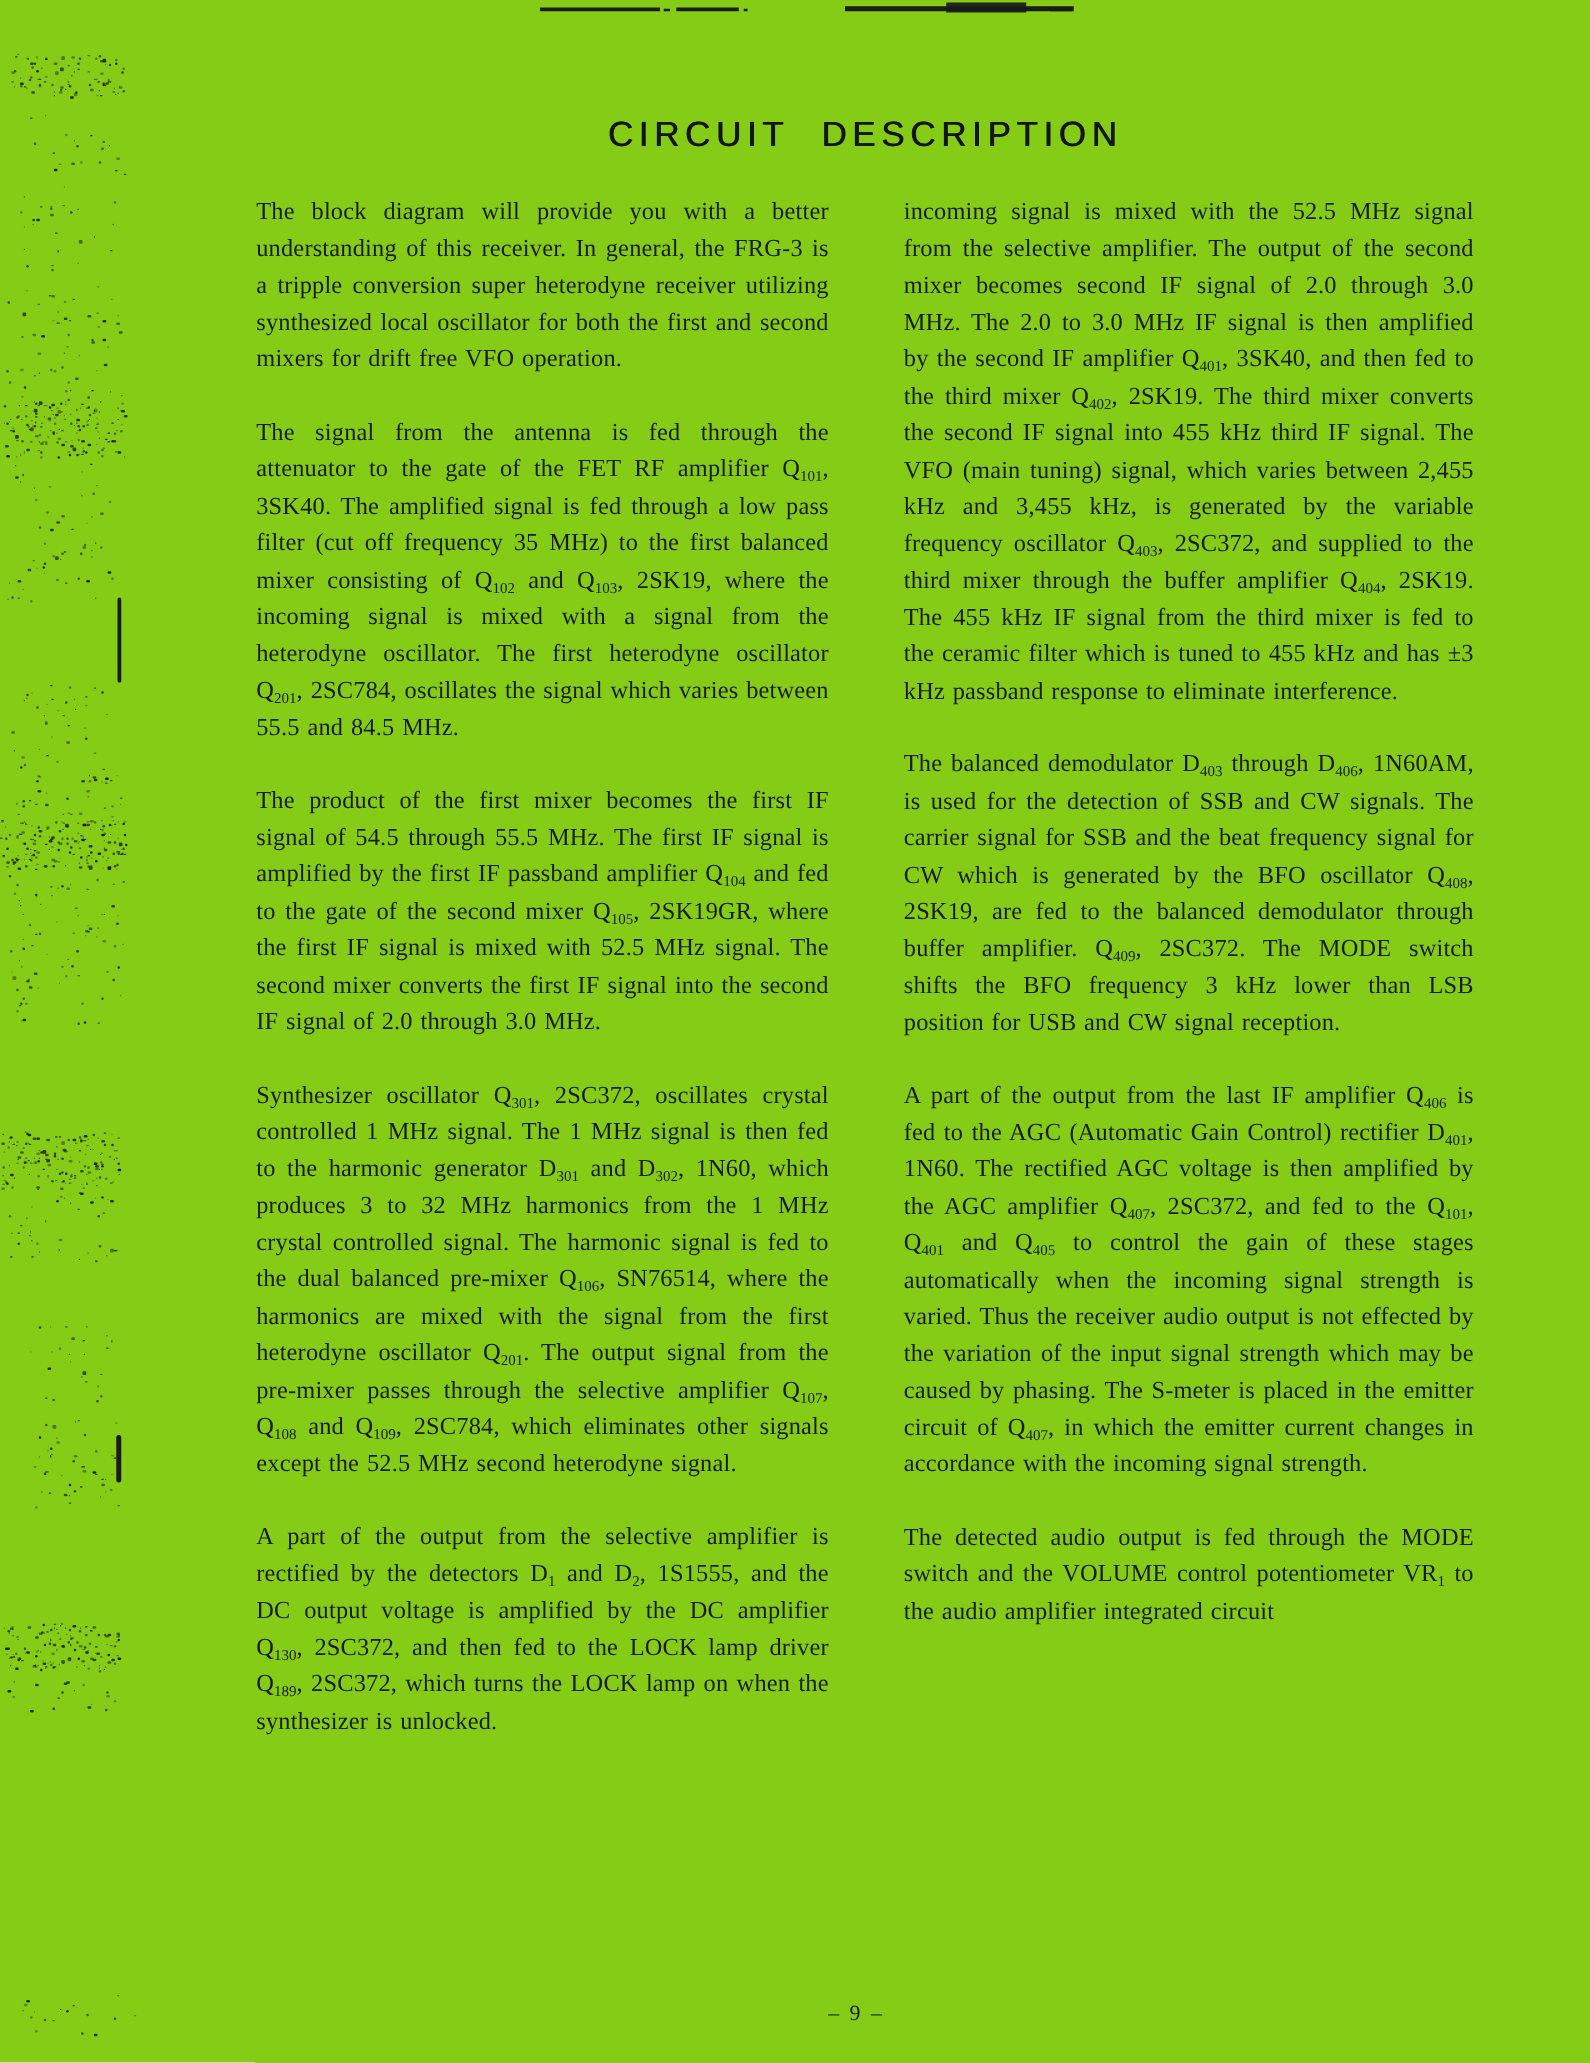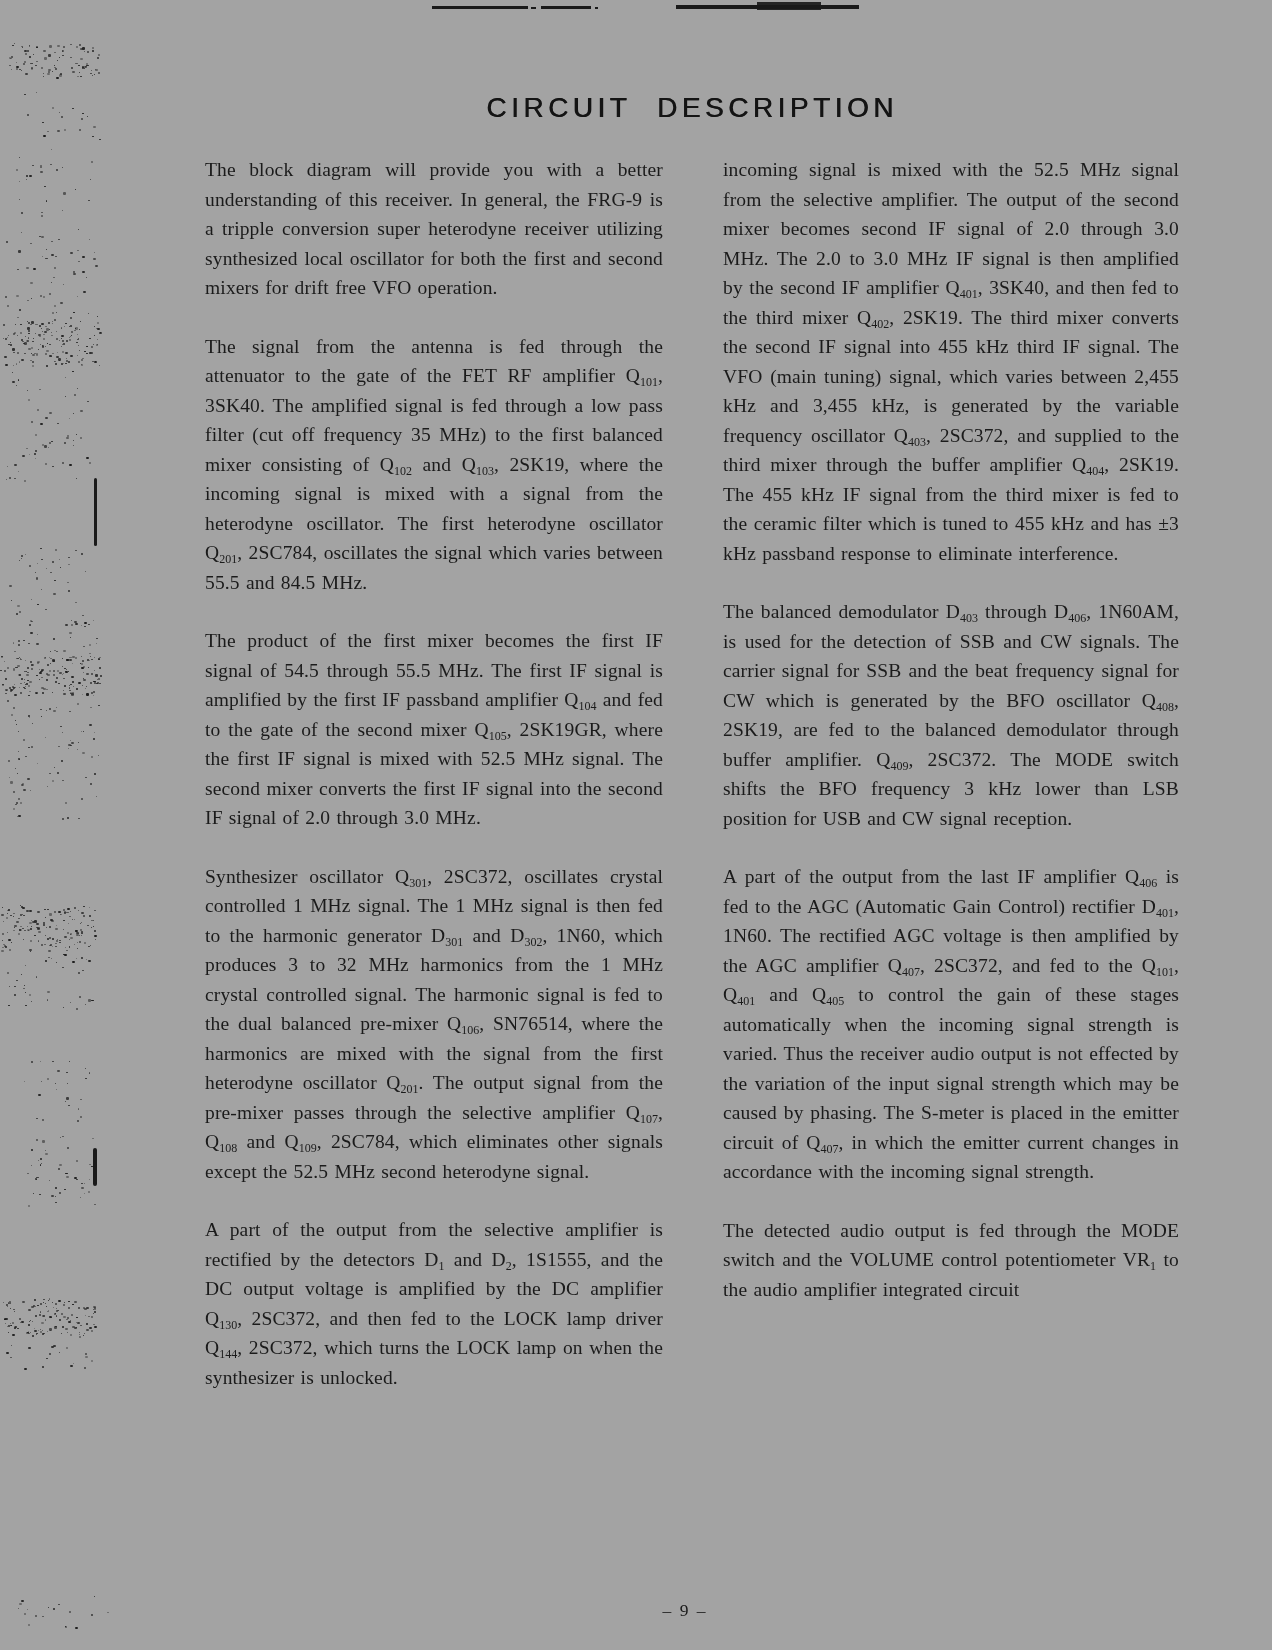--- a/index.html
+++ b/index.html
@@ -1,19 +1,19 @@
 <!DOCTYPE html>
 <html><head>
 <meta charset="utf-8">
 <style>
   html,body{margin:0;padding:0;background:#ffffff;}
   .page{
     position:relative;
     width:1272px;height:1650px;
-    background:#a3a3a3;
+    background:#84cc16;
     overflow:hidden;
     font-family:"Liberation Serif", serif;
     color:#1b1b1b;
   }
   
   .title{
     position:absolute;
     left:205px;top:92px;width:974px;
     margin:0;
     text-align:center;
@@ -1243,25 +1243,25 @@
       <i style="left: 47.7px; top: 1607.1px; width: 1.1px; height: 0.9px; opacity: 0.96;"></i>
       <i style="left: 19.1px; top: 1602.8px; width: 2.8px; height: 2.3px; opacity: 0.43;"></i>
       <i style="left: 93.7px; top: 1595.7px; width: 1.3px; height: 1.1px; opacity: 0.94;"></i>
       <i style="left: 75.1px; top: 1627.2px; width: 2.9px; height: 2.3px; opacity: 0.97;"></i>
       <i style="left: 65.2px; top: 1626.3px; width: 1.1px; height: 0.8px; opacity: 0.98;"></i>
     </div>
 
   <h1 class="title">CIRCUIT DESCRIPTION</h1>
 
   <div class="col col-left">
-      <p class="para">The block diagram will provide you with a better understanding of this receiver. In general, the FRG-9 is a tripple conversion super heterodyne receiver utilizing synthesized local oscillator for both the first and second mixers for drift free VFO operation.</p>
+      <p class="para">The block diagram will provide you with a better understanding of this receiver. In general, the FRG-3 is a tripple conversion super heterodyne receiver utilizing synthesized local oscillator for both the first and second mixers for drift free VFO operation.</p>
       <p class="para">The signal from the antenna is fed through the attenuator to the gate of the FET RF amplifier Q<sub>101</sub>, 3SK40. The amplified signal is fed through a low pass filter (cut off frequency 35 MHz) to the first balanced mixer consisting of Q<sub>102</sub> and Q<sub>103</sub>, 2SK19, where the incoming signal is mixed with a signal from the heterodyne oscillator. The first heterodyne oscillator Q<sub>201</sub>, 2SC784, oscillates the signal which varies between 55.5 and 84.5 MHz.</p>
       <p class="para">The product of the first mixer becomes the first IF signal of 54.5 through 55.5 MHz. The first IF signal is amplified by the first IF passband amplifier Q<sub>104</sub> and fed to the gate of the second mixer Q<sub>105</sub>, 2SK19GR, where the first IF signal is mixed with 52.5 MHz signal. The second mixer converts the first IF signal into the second IF signal of 2.0 through 3.0 MHz.</p>
       <p class="para">Synthesizer oscillator Q<sub>301</sub>, 2SC372, oscillates crystal controlled 1 MHz signal. The 1 MHz signal is then fed to the harmonic generator D<sub>301</sub> and D<sub>302</sub>, 1N60, which produces 3 to 32 MHz harmonics from the 1 MHz crystal controlled signal. The harmonic signal is fed to the dual balanced pre-mixer Q<sub>106</sub>, SN76514, where the harmonics are mixed with the signal from the first heterodyne oscillator Q<sub>201</sub>. The output signal from the pre-mixer passes through the selective amplifier Q<sub>107</sub>, Q<sub>108</sub> and Q<sub>109</sub>, 2SC784, which eliminates other signals except the 52.5 MHz second heterodyne signal.</p>
-      <p class="para">A part of the output from the selective amplifier is rectified by the detectors D<sub>1</sub> and D<sub>2</sub>, 1S1555, and the DC output voltage is amplified by the DC amplifier Q<sub>130</sub>, 2SC372, and then fed to the LOCK lamp driver Q<sub>144</sub>, 2SC372, which turns the LOCK lamp on when the synthesizer is unlocked.</p>
+      <p class="para">A part of the output from the selective amplifier is rectified by the detectors D<sub>1</sub> and D<sub>2</sub>, 1S1555, and the DC output voltage is amplified by the DC amplifier Q<sub>130</sub>, 2SC372, and then fed to the LOCK lamp driver Q<sub>189</sub>, 2SC372, which turns the LOCK lamp on when the synthesizer is unlocked.</p>
     </div>
 
   <div class="col col-right">
       <p class="para">incoming signal is mixed with the 52.5 MHz signal from the selective amplifier. The output of the second mixer becomes second IF signal of 2.0 through 3.0 MHz. The 2.0 to 3.0 MHz IF signal is then amplified by the second IF amplifier Q<sub>401</sub>, 3SK40, and then fed to the third mixer Q<sub>402</sub>, 2SK19. The third mixer converts the second IF signal into 455 kHz third IF signal. The VFO (main tuning) signal, which varies between 2,455 kHz and 3,455 kHz, is generated by the variable frequency oscillator Q<sub>403</sub>, 2SC372, and supplied to the third mixer through the buffer amplifier Q<sub>404</sub>, 2SK19. The 455 kHz IF signal from the third mixer is fed to the ceramic filter which is tuned to 455 kHz and has ±3 kHz passband response to eliminate interference.</p>
       <p class="para">The balanced demodulator D<sub>403</sub> through D<sub>406</sub>, 1N60AM, is used for the detection of SSB and CW signals. The carrier signal for SSB and the beat frequency signal for CW which is generated by the BFO oscillator Q<sub>408</sub>, 2SK19, are fed to the balanced demodulator through buffer amplifier. Q<sub>409</sub>, 2SC372. The MODE switch shifts the BFO frequency 3 kHz lower than LSB position for USB and CW signal reception.</p>
       <p class="para">A part of the output from the last IF amplifier Q<sub>406</sub> is fed to the AGC (Automatic Gain Control) rectifier D<sub>401</sub>, 1N60. The rectified AGC voltage is then amplified by the AGC amplifier Q<sub>407</sub>, 2SC372, and fed to the Q<sub>101</sub>, Q<sub>401</sub> and Q<sub>405</sub> to control the gain of these stages automatically when the incoming signal strength is varied. Thus the receiver audio output is not effected by the variation of the input signal strength which may be caused by phasing. The S-meter is placed in the emitter circuit of Q<sub>407</sub>, in which the emitter current changes in accordance with the incoming signal strength.</p>
       <p class="para">The detected audio output is fed through the MODE switch and the VOLUME control potentiometer VR<sub>1</sub> to the audio amplifier integrated circuit</p>
     </div>
 
   <div class="page-num">– 9 –</div>

